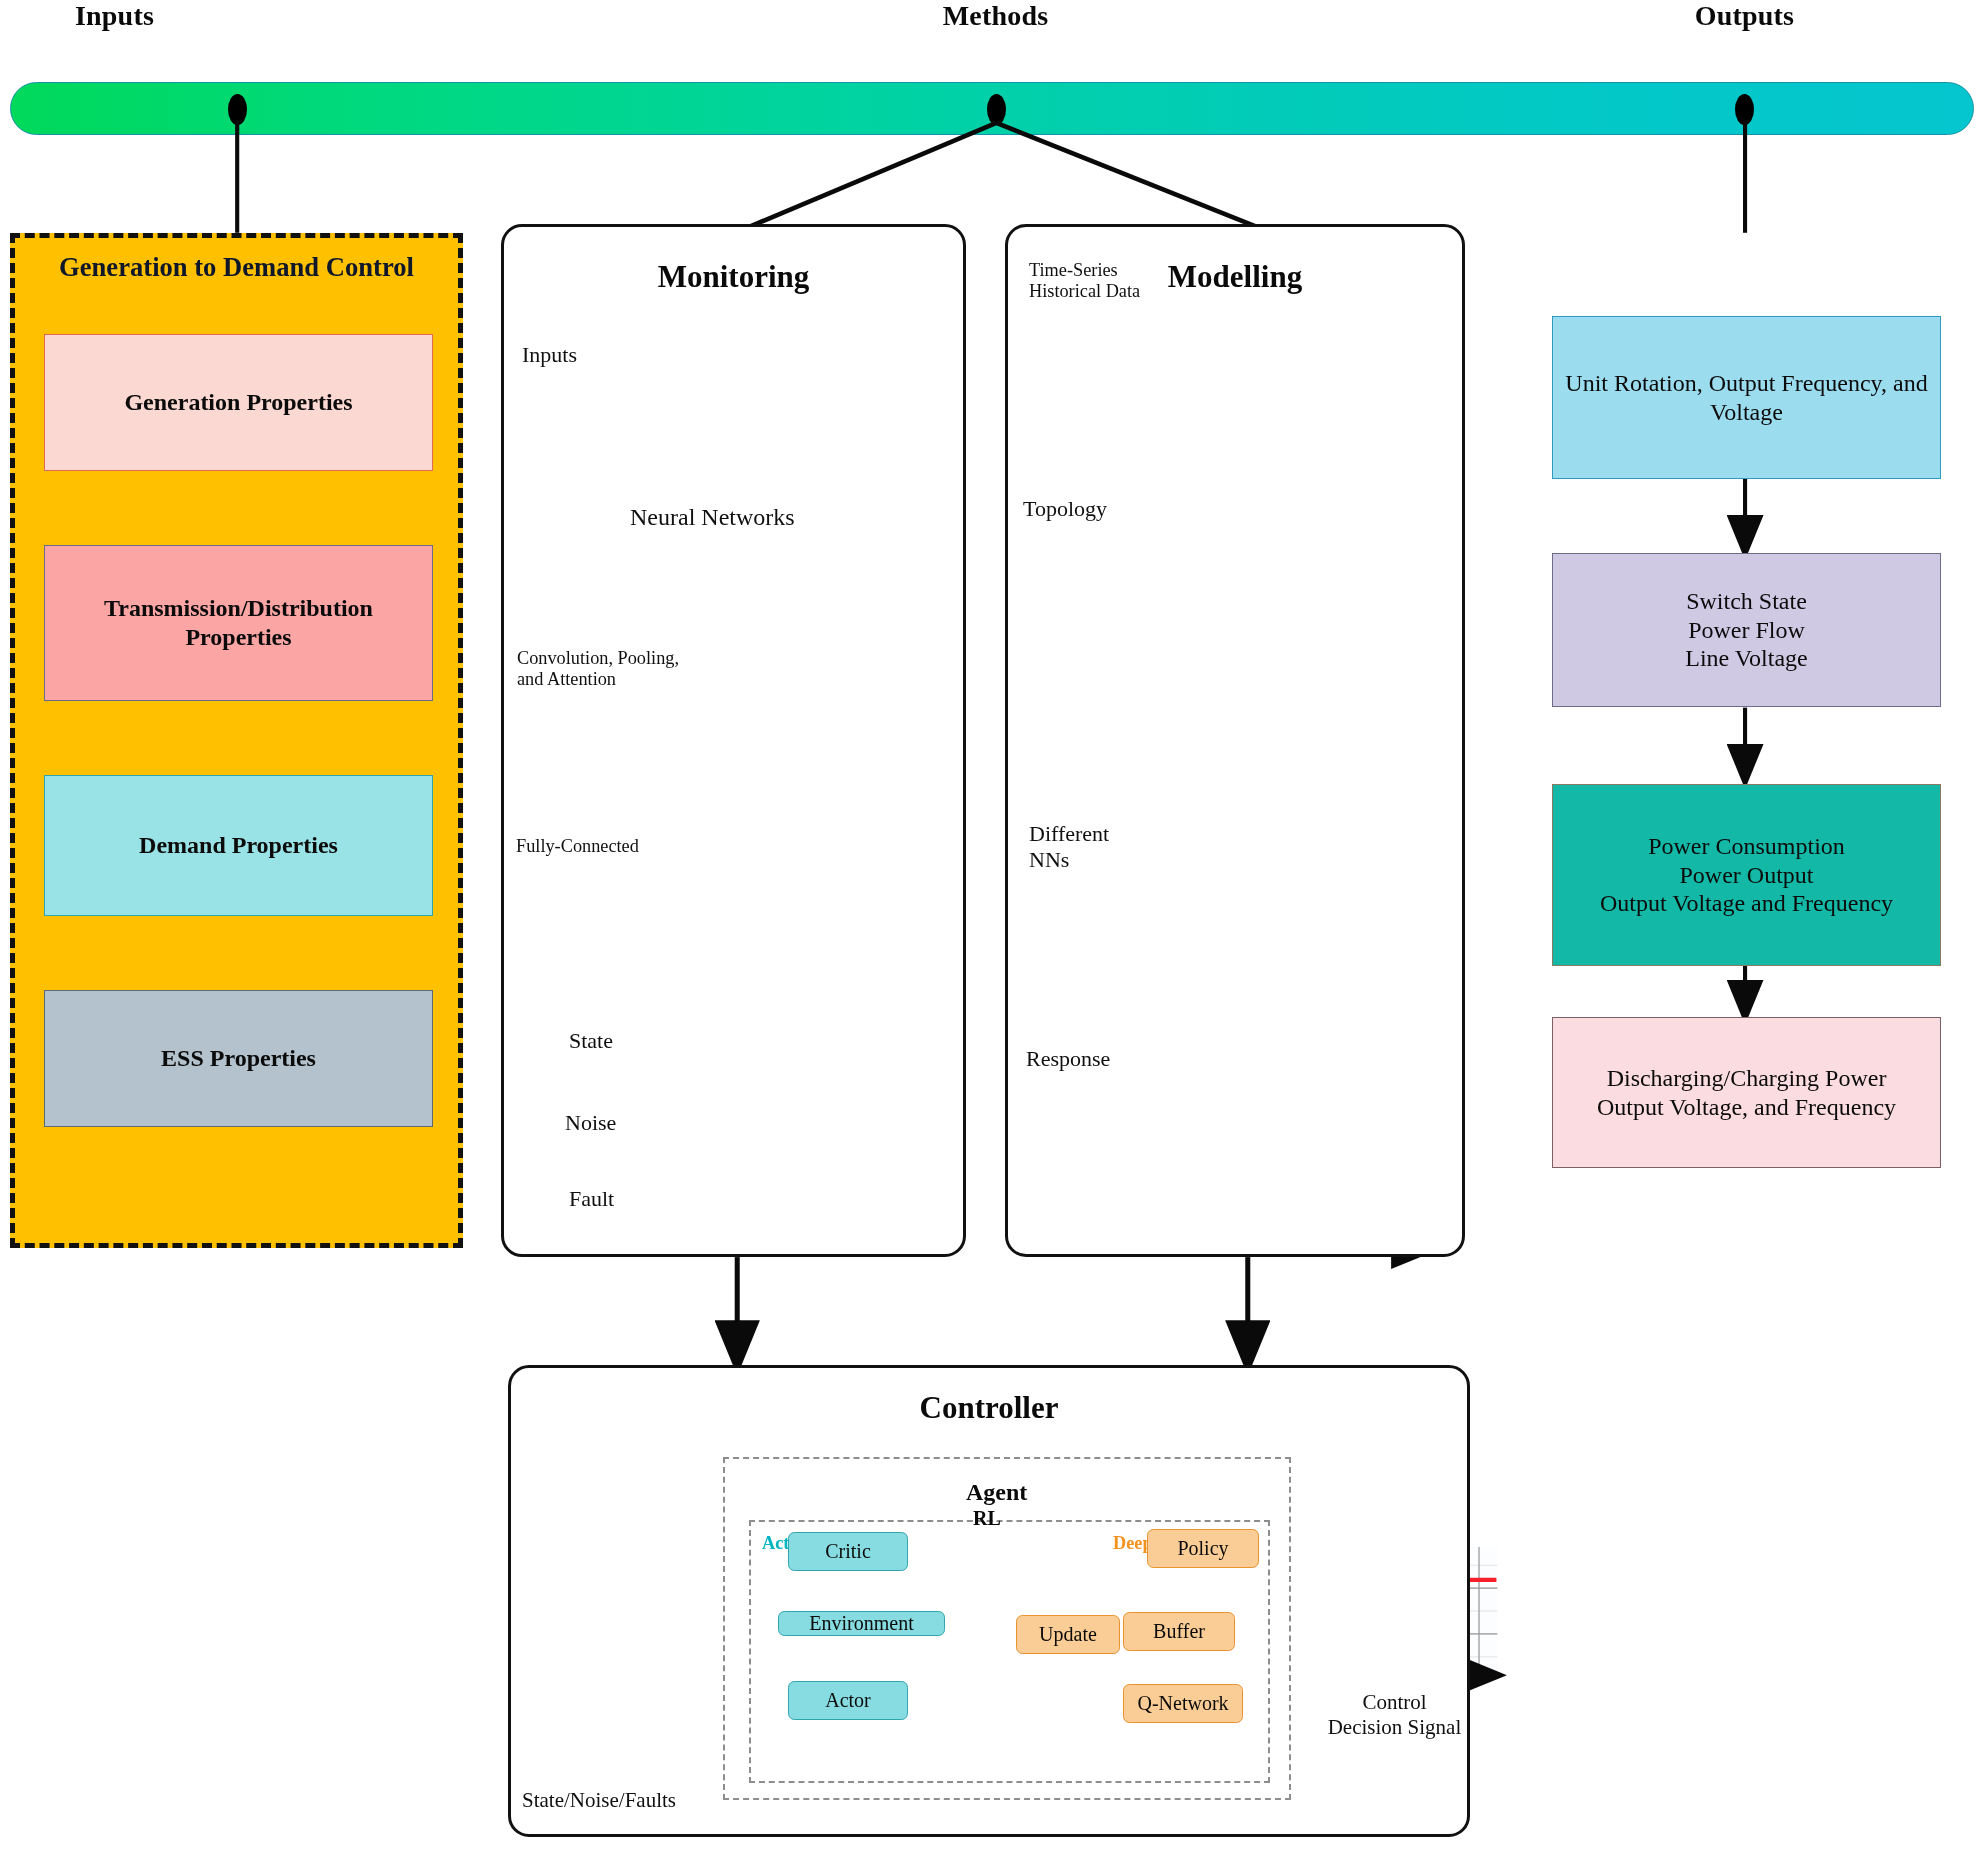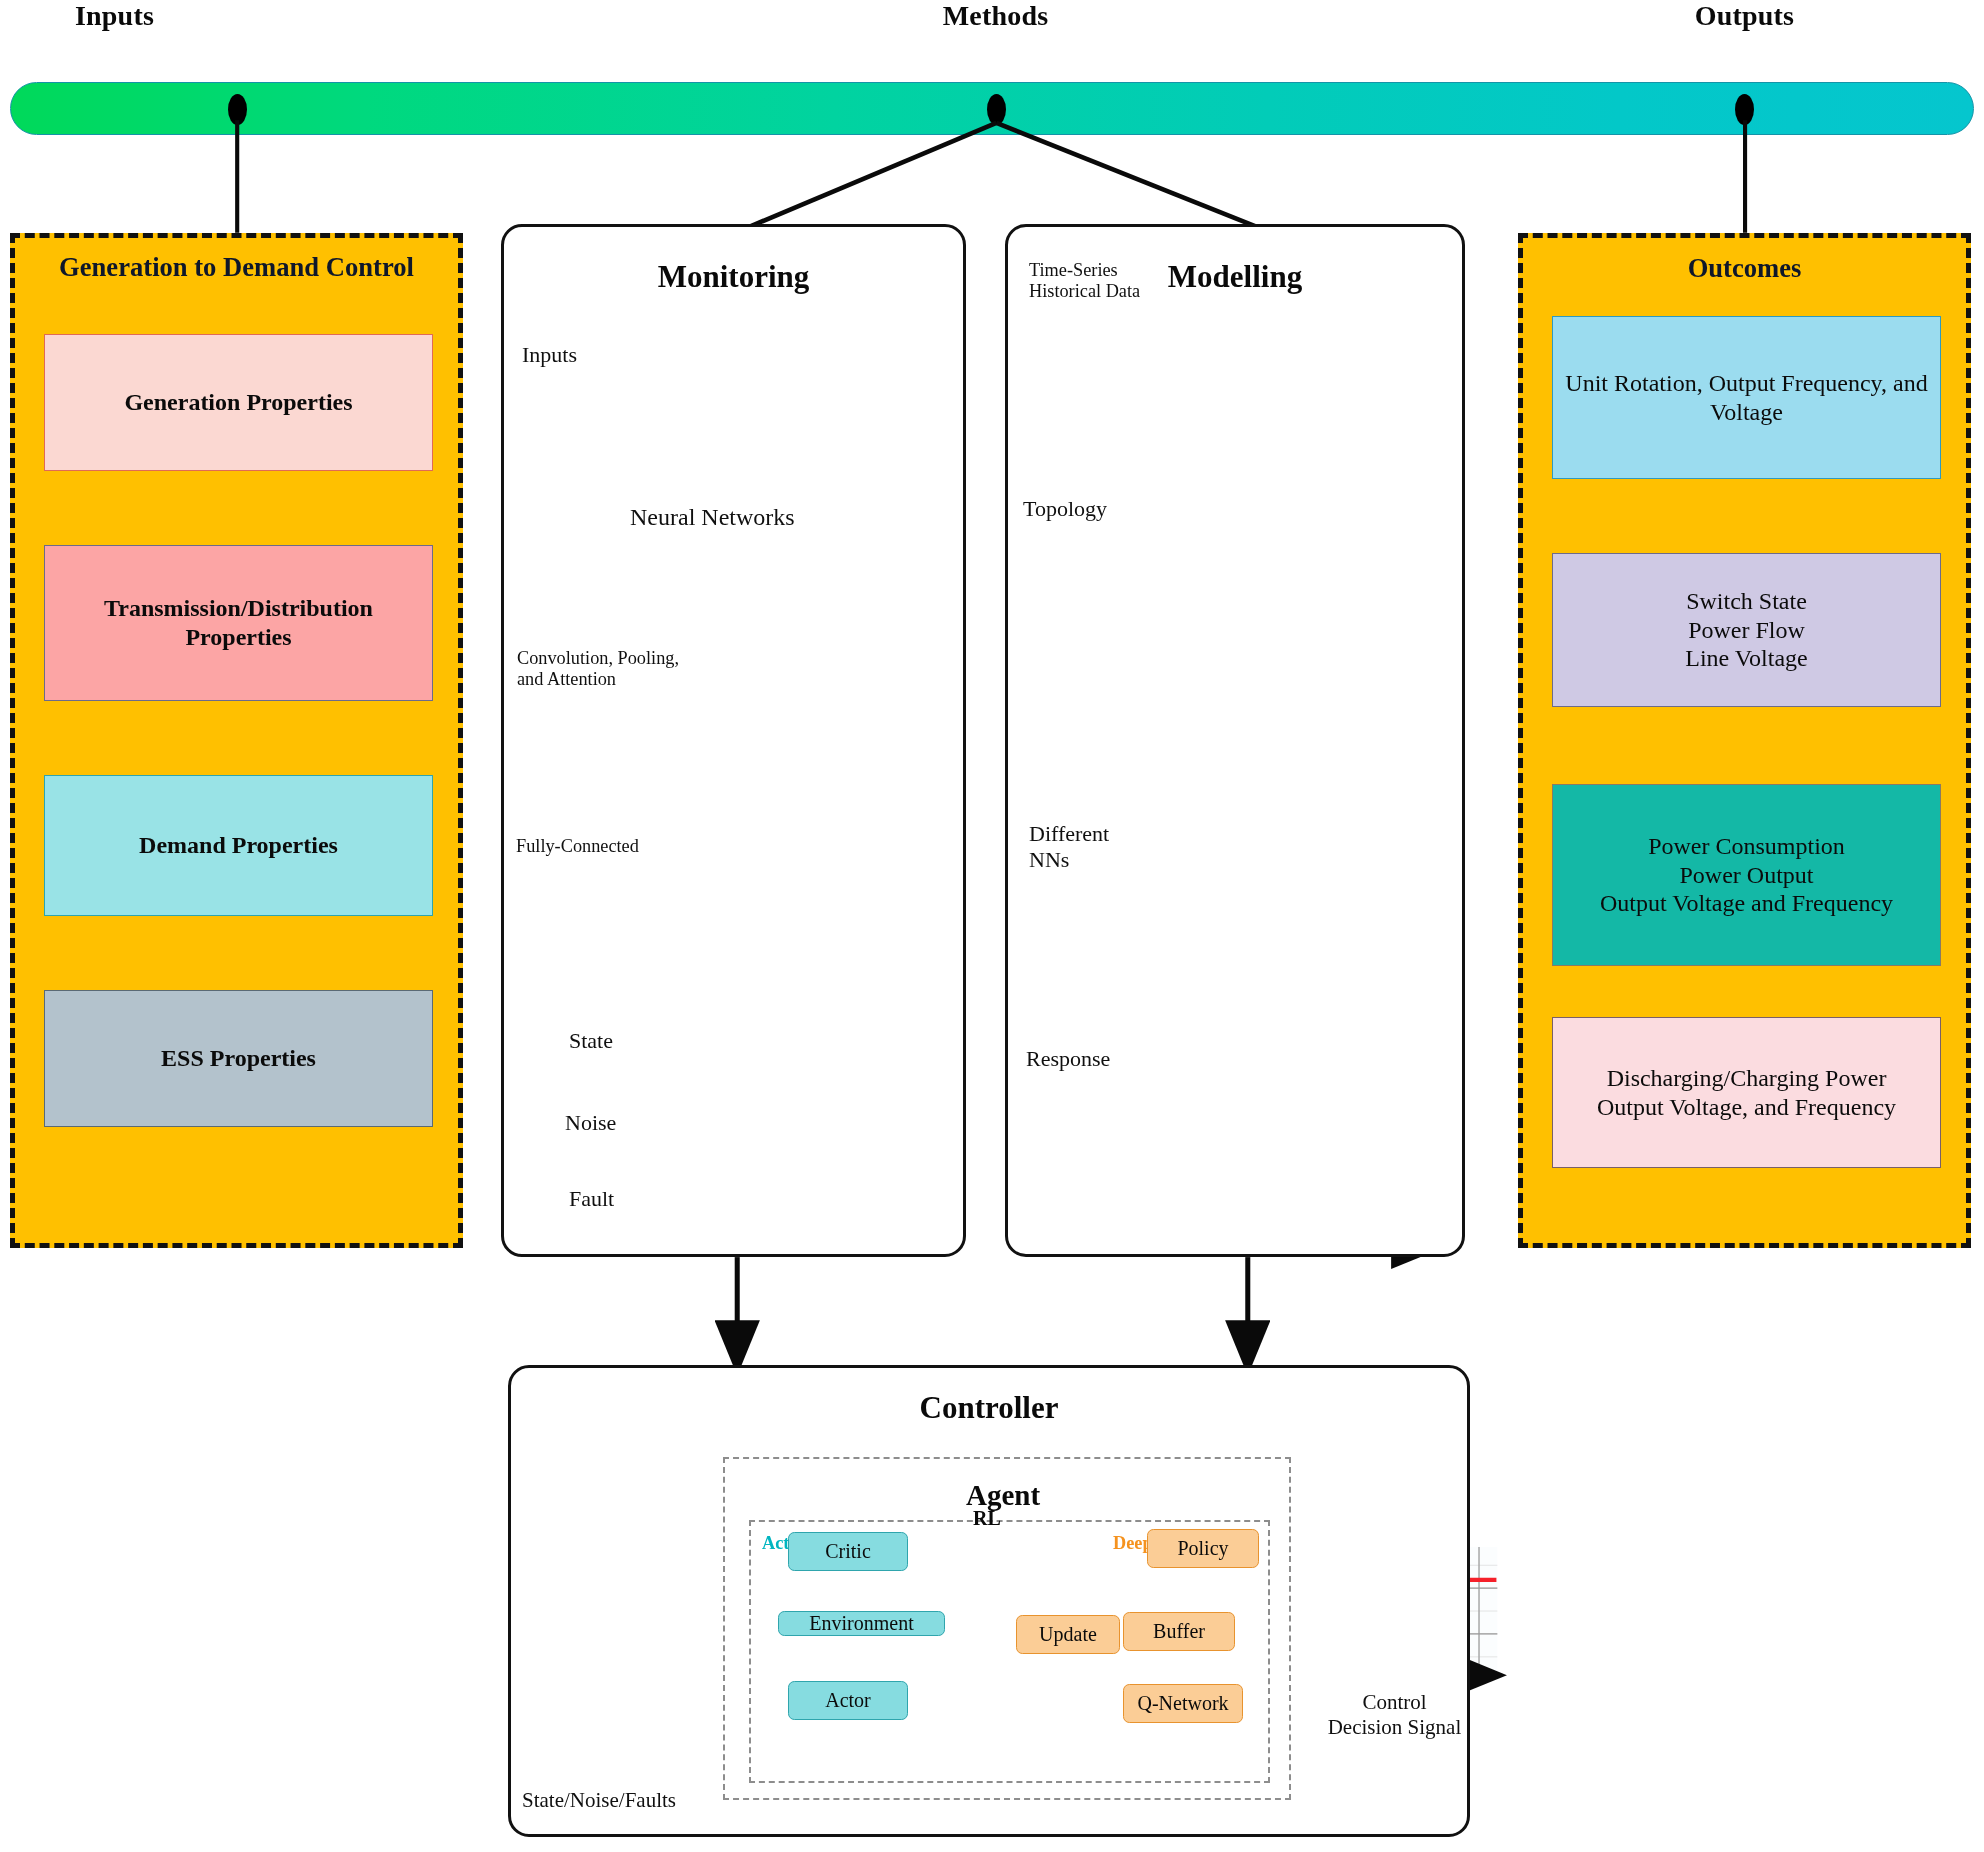--- a/index.html
+++ b/index.html
@@ -92,21 +92,21 @@
 
   
   .dashed-region {
     position: absolute;
     border: 2.7px dashed #8d8d8d;
     background: transparent;
   }
   .ctl-label {
     position: absolute;
     font-weight: bold;
-    font-size: 29px;
+    font-size: 24px;
     color: #0a0a0a;
   }
   .tag-label {
     position: absolute;
     font-weight: bold;
     font-size: 18.3px;
   }
   .node-box {
     position: absolute;
     display: flex; align-items: center; justify-content: center;
@@ -498,23 +498,20 @@
   <div class="panel" style="left:1005px;top:224px;width:460px;height:1033px;">
     <div class="panel-title" style="top:32px;">Modelling</div>
   </div>
   <div class="side-label small" style="left:1029px;top:260px;">Time-Series
 Historical Data</div>
   <div class="side-label" style="left:1023px;top:496px;">Topology</div>
   <div class="side-label" style="left:1029px;top:821px;">Different
 NNs</div>
   <div class="side-label" style="left:1026px;top:1046px;">Response</div>
 
-  <div class="group-box" style="left:1518px;top:233px;width:453px;height:1015px;">
-    <div class="group-title" style="top:14.7px;">Outcomes</div>
-  </div>
   <div class="prop-box" style="left:1552px;top:316px;width:389px;height:163px;background:#9BDCEF;border:1.8px solid #2E9AC0;">Unit Rotation, Output Frequency, and Voltage</div>
   <div class="prop-box" style="left:1552px;top:553px;width:389px;height:154px;background:#CFC9E4;border:1.8px solid #6d6b8a;white-space:pre-line;">Switch State
 Power Flow
 Line Voltage</div>
   <div class="prop-box" style="left:1552px;top:784px;width:389px;height:182px;background:#14b8a6;border:1.8px solid #8a7a62;white-space:pre-line;">Power Consumption
 Power Output
 Output Voltage and Frequency</div>
   <div class="prop-box" style="left:1552px;top:1017px;width:389px;height:151px;background:#FBDCE0;border:1.8px solid #7a6067;white-space:pre-line;">Discharging/Charging Power
 Output Voltage, and Frequency</div>
 

